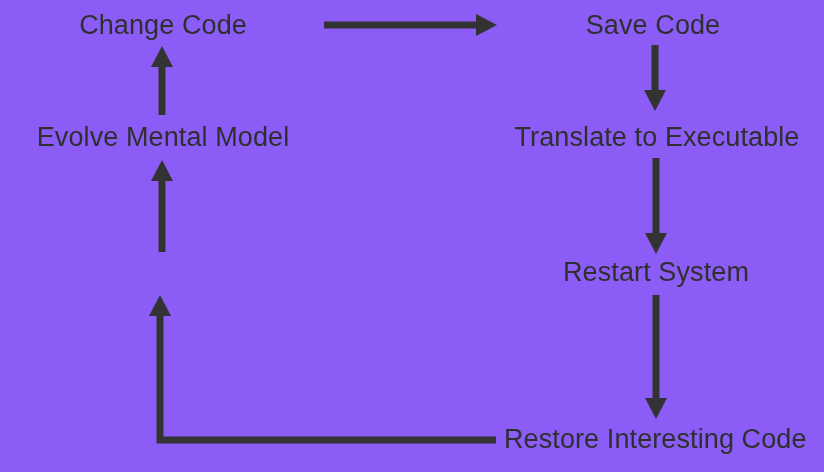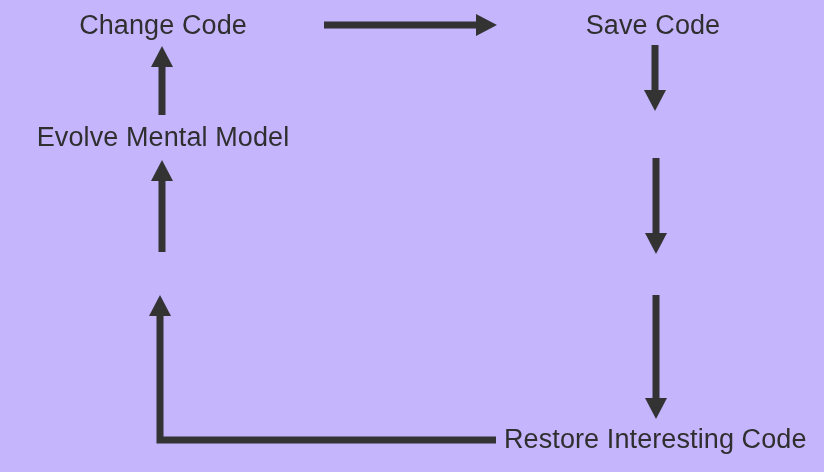--- a/index.html
+++ b/index.html
@@ -7,21 +7,21 @@
     padding: 0;
     background: #ffffff;
   }
   body {
     font-family: "Liberation Sans", sans-serif;
   }
   #diagram-root {
     position: relative;
     width: 824px;
     height: 472px;
-    background: #c4b5fd;
+    background: #8b5cf6;
     overflow: hidden;
   }
   #edge-layer {
     position: absolute;
     left: 0;
     top: 0;
     width: 824px;
     height: 472px;
   }
   .node-label {
@@ -89,18 +89,20 @@
     </g>
 
   </svg>
 
   <div class="node-label node-center" id="node-change-code">Change Code</div>
 
   <div class="node-label node-center" id="node-save-code">Save Code</div>
 
   <div class="node-label node-center" id="node-evolve-model">Evolve Mental Model</div>
 
+  <div class="node-label node-center" id="node-translate-exec">Translate to Executable</div>
 
 
+  <div class="node-label node-center" id="node-restart-system">Restart System</div>
 
   <div class="node-label" id="node-restore-state">Restore Interesting Code</div>
 
 </div>
 
 </body></html>

